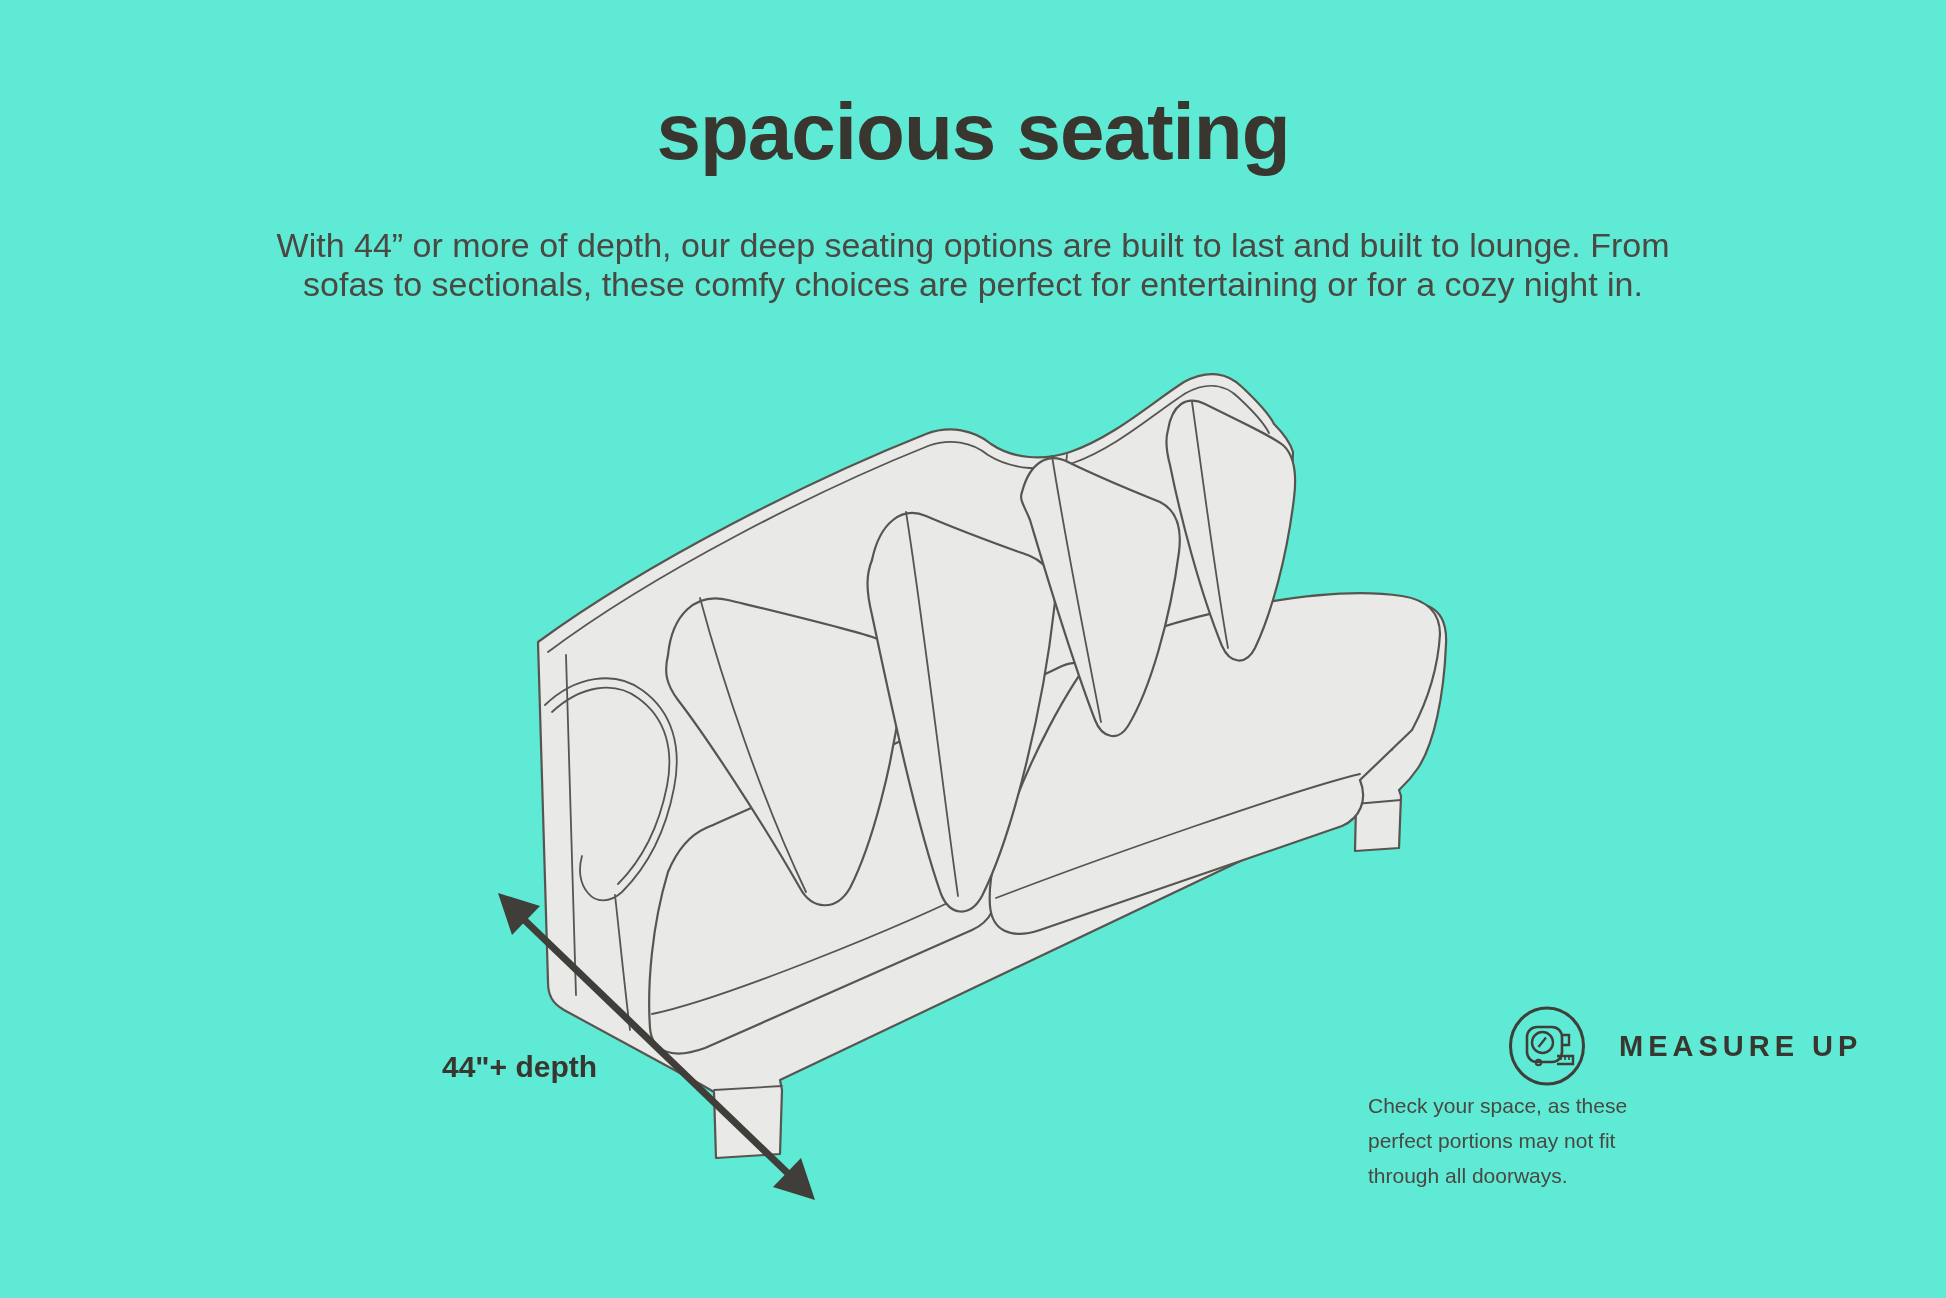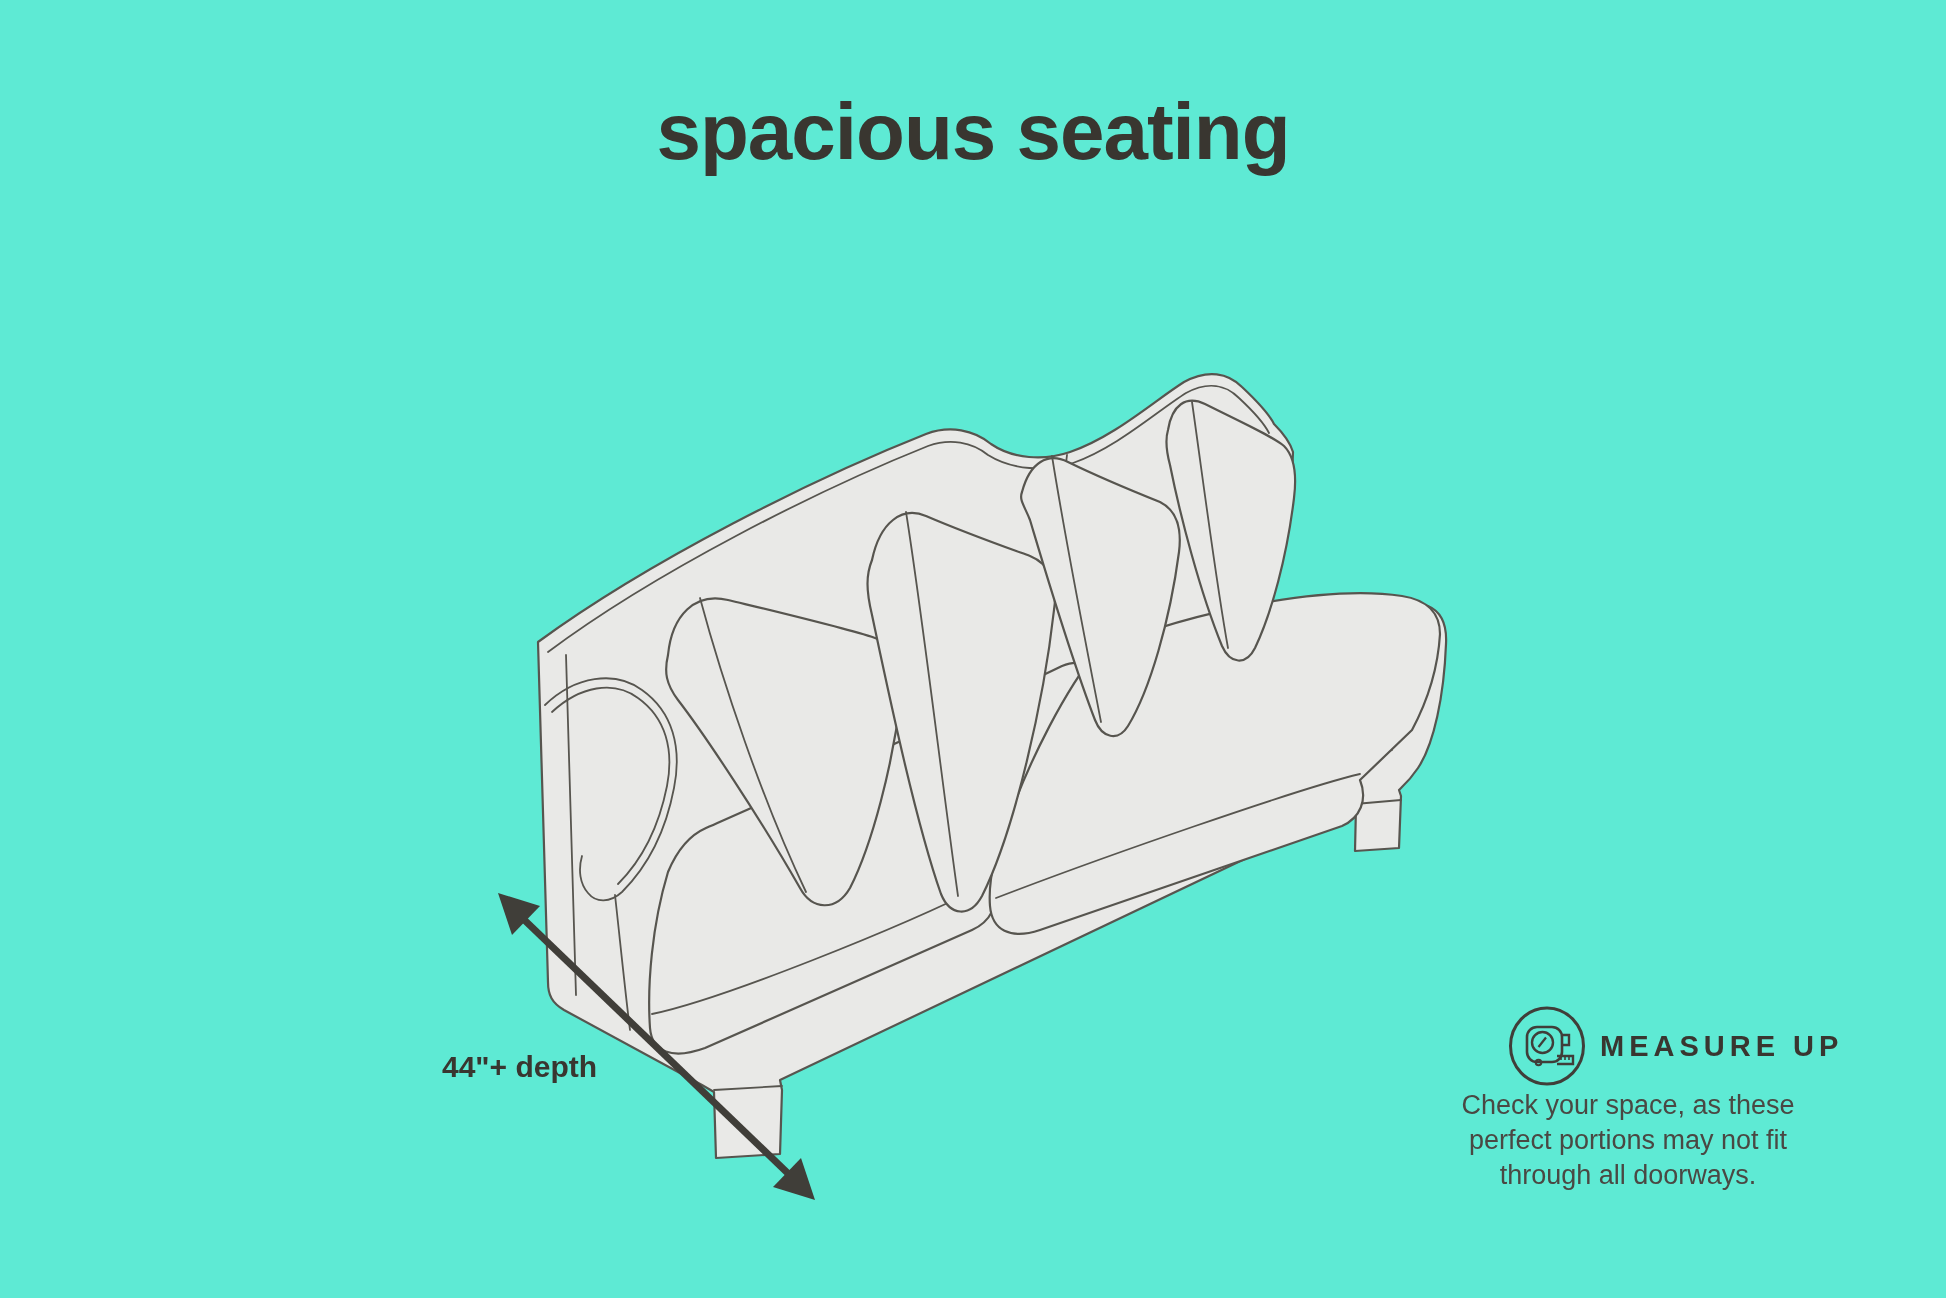--- a/index.html
+++ b/index.html
@@ -21,41 +21,45 @@
   .illustration{position:absolute;left:0;top:0;width:1946px;height:1298px;}
   .sofa-shape{fill:var(--sofa-fill,#e9e9e7);stroke:var(--sofa-stroke,#57554f);stroke-width:2.2;stroke-linejoin:round;}
   .sofa-line{fill:none;stroke:var(--sofa-stroke,#57554f);stroke-width:1.8;stroke-linecap:round;}
   .arrow-line{stroke:var(--arrow-color,#403e39);stroke-width:7;}
   .arrow-head{fill:var(--arrow-color,#403e39);}
   .dim-label{
     position:absolute;left:442px;top:1050px;font-size:30px;font-weight:bold;
     color:var(--title-color,#393630);
   }
   .measure-row{
-    position:absolute;left:1506px;top:1004px;display:flex;align-items:center;gap:12px;
+    position:absolute;left:1506px;top:1004px;display:flex;align-items:center;gap:31px;
   }
   .measure-icon{width:82px;height:84px;display:block;}
   .mi{fill:none;stroke:var(--arrow-color,#403e39);}
   .measure-heading{
     font-size:29px;font-weight:bold;letter-spacing:5px;white-space:nowrap;
     color:var(--title-color,#393630);
   }
   .measure-desc{
-    position:absolute;top:1088px;right:58px;width:520px;text-align:center;
-    font-size:27px;line-height:35px;color:var(--body-color,#4a4843);
+    position:absolute;top:1088px;right:58px;width:520px;text-align:left;
+    font-size:21px;line-height:35px;color:var(--body-color,#4a4843);
   }
   .measure-desc span{display:block;}
 </style>
 </head>
 <body>
 
 <div class="canvas">
 
   <h1 class="page-title">spacious seating</h1>
 
+  <div class="intro">
+    <span>With 44” or more of depth, our deep seating options are built to last and built to lounge. From</span>
+    <span>sofas to sectionals, these comfy choices are perfect for entertaining or for a cozy night in.</span>
+  </div>
 
   <svg class="illustration" viewBox="0 0 1946 1298" aria-hidden="true">
 
     <g>
       <path class="sofa-shape" d="M 538,642
         C 650,560 815,478 926,434
         C 950,425 974,430 991,444
         C 1013,459 1044,461 1070,452
         C 1114,437 1154,401 1184,382
         C 1208,369 1228,373 1242,387

